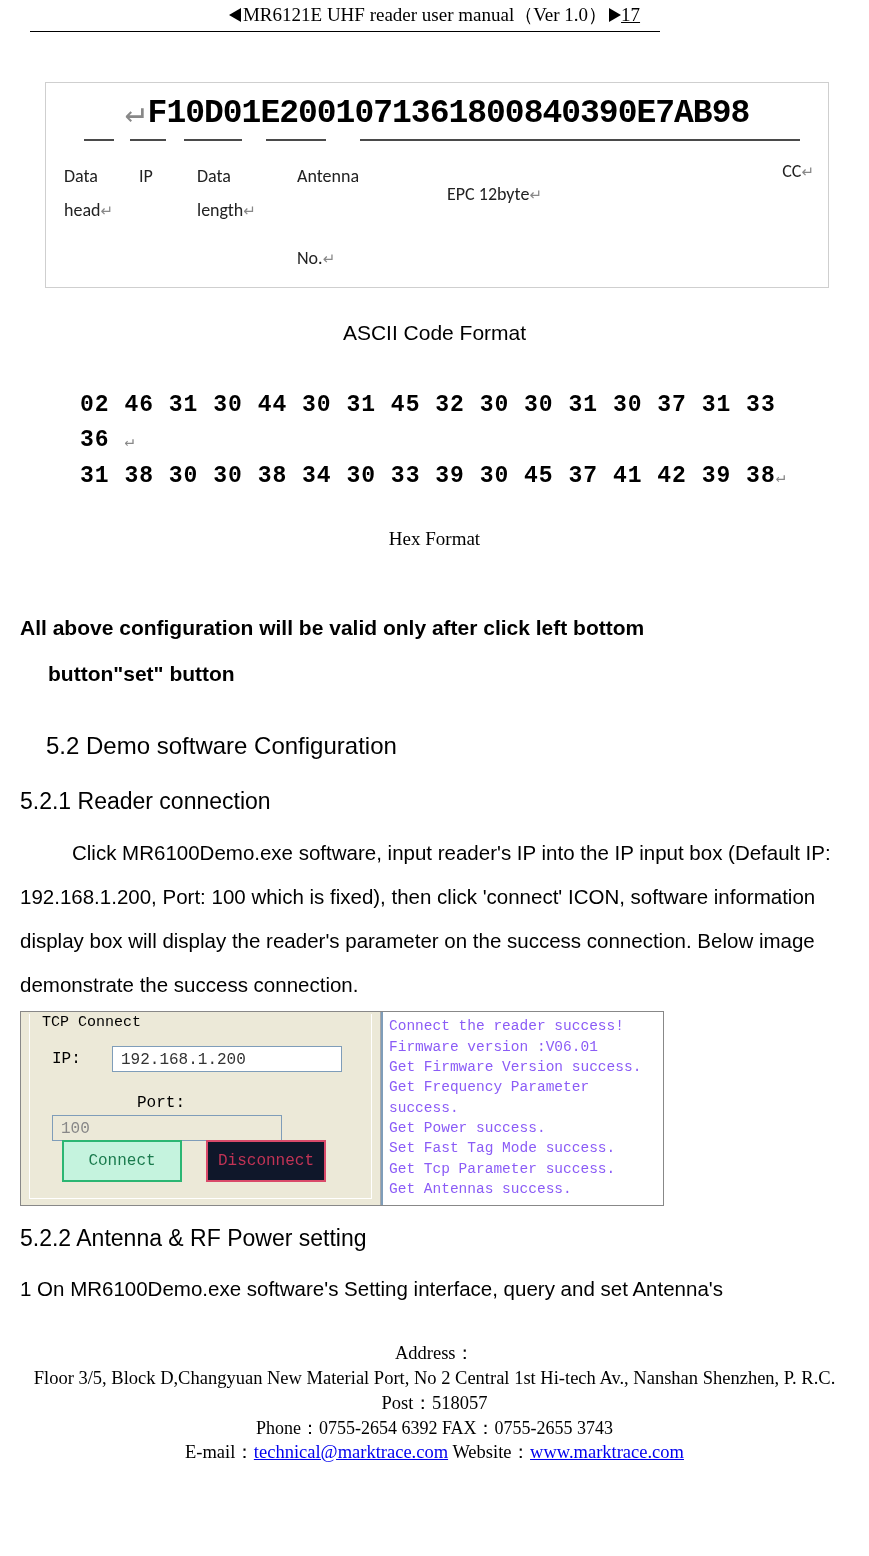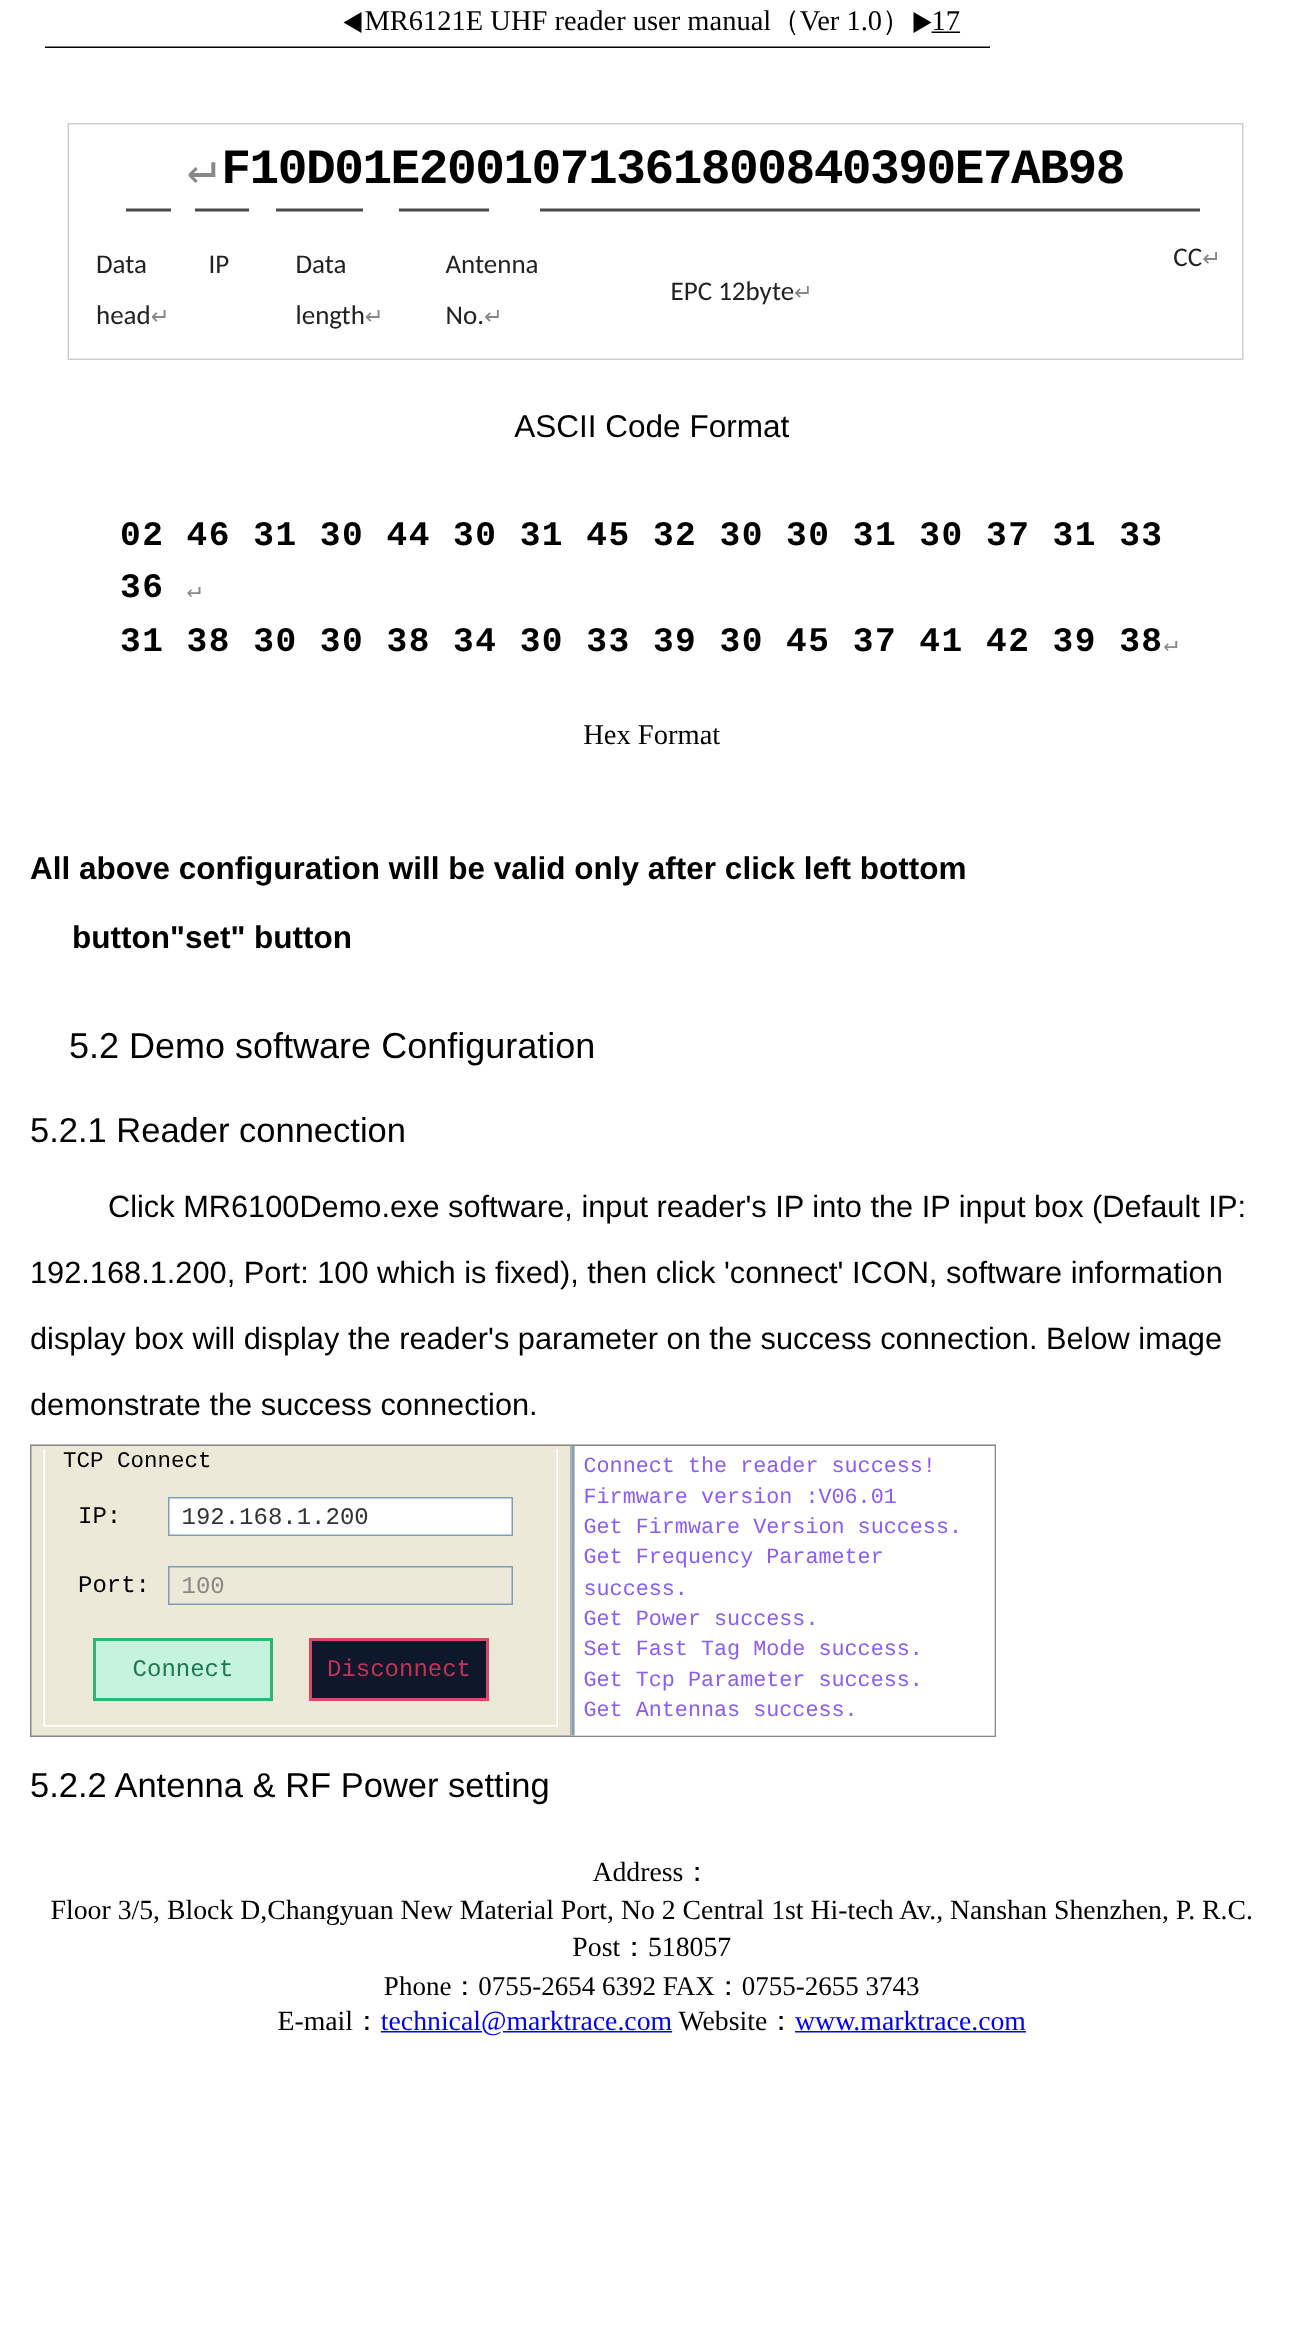--- a/index.html
+++ b/index.html
@@ -105,21 +105,21 @@
       display: flex;
       flex-direction: column;
       line-height: 1.9;
     }
     .label-col span {
       white-space: nowrap;
     }
     .lc1 { width: 75px; }
     .lc2 { width: 58px; }
     .lc3 { width: 100px; }
-    .lc4 { width: 150px; }
+    .lc4 { width: 150px; gap: 48px; }
     .lc5 { flex: 1; padding-top: 18px; }
     .cc-label {
       text-align: right;
       padding-right: 6px;
       font-family: Calibri, Arial, sans-serif;
       font-size: 18px;
     }
     .ret-mark {
       color: #888;
       font-size: 15px;
@@ -206,21 +206,21 @@
       padding: 0 4px;
       font-size: 15px;
     }
     .form-row {
       display: flex;
       align-items: center;
       position: absolute;
       left: 22px;
     }
     .form-row.ip-row { top: 32px; }
-    .form-row.port-row { top: 78px; }
+    .form-row.port-row { top: 78px; flex-direction: column; }
     .form-label {
       width: 60px;
       font-size: 16px;
     }
     .form-input {
       border: 1px solid #7f9db9;
       background: #fff;
       width: 230px;
       height: 26px;
       padding: 2px 8px;
@@ -384,20 +384,21 @@
       <div>Get Firmware Version success.</div>
       <div>Get Frequency Parameter success.</div>
       <div>Get Power success.</div>
       <div>Set  Fast Tag Mode success.</div>
       <div>Get Tcp Parameter success.</div>
       <div>Get Antennas success.</div>
     </div>
   </div>
 
   <div class="subsection-h2">5.2.2 Antenna &amp; RF Power setting</div>
+  <div class="body-text">1 On MR6100Demo.exe software's Setting interface, query and set Antenna's</div>
 
   <div class="footer">
     <div>Address：</div>
     <div>Floor 3/5, Block D,Changyuan New  Material Port, No 2 Central 1st Hi-tech Av., Nanshan Shenzhen, P. R.C.   Post：518057</div>
     <div class="cn">Phone：0755-2654 6392   FAX：0755-2655 3743</div>
     <div>
       <span>E-mail：</span><a href="#">technical@marktrace.com</a><span>     Website：</span><a href="#">www.marktrace.com</a>
     </div>
   </div>
 

